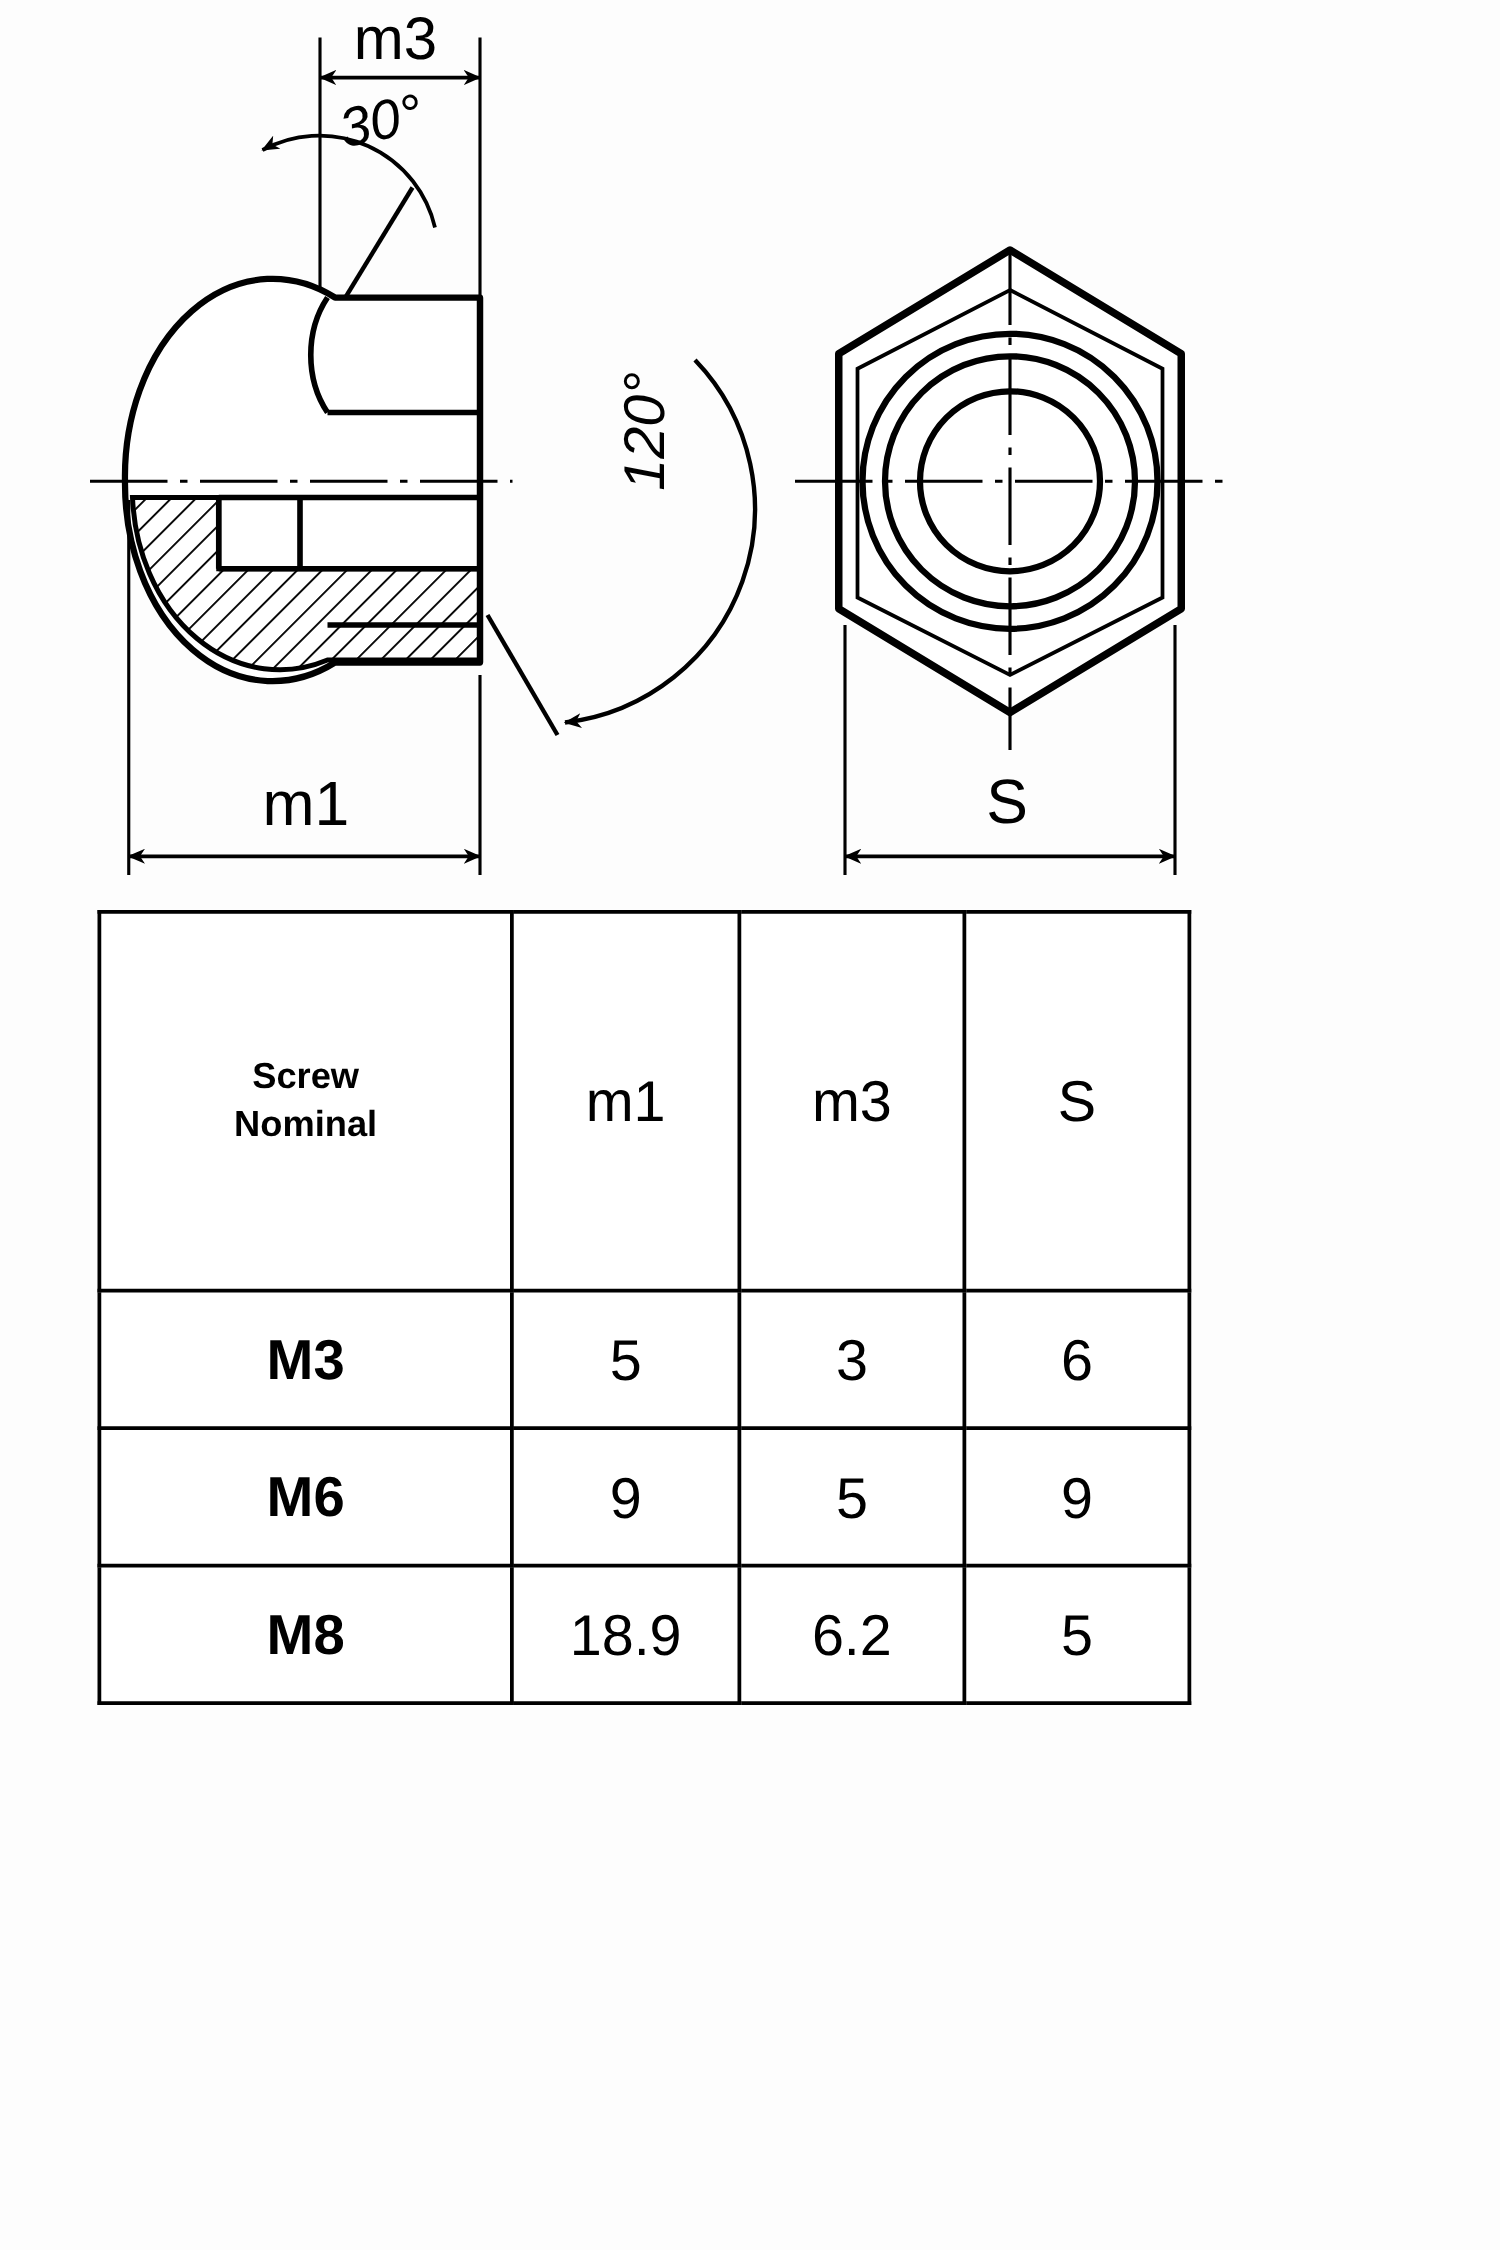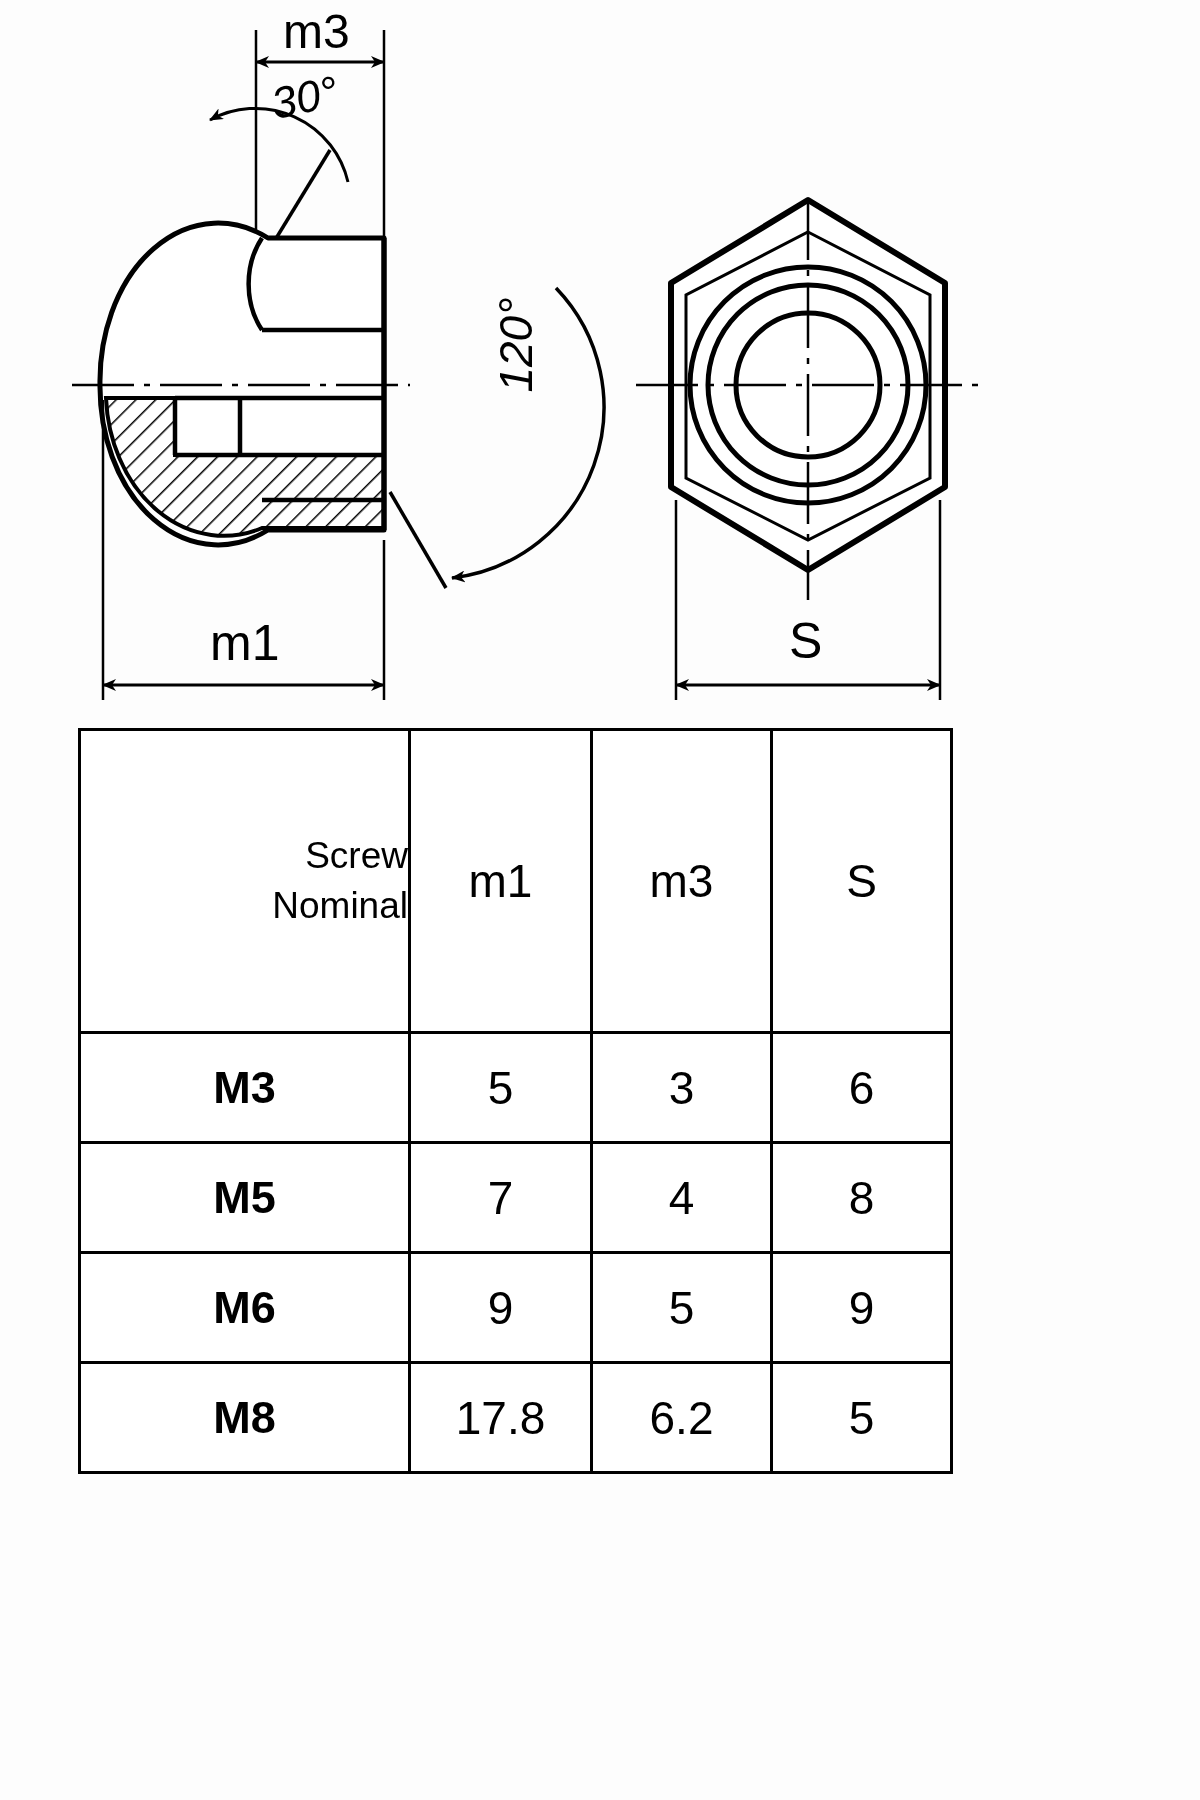--- a/index.html
+++ b/index.html
@@ -58,24 +58,23 @@
     font-family: "Liberation Sans", sans-serif;
     font-weight: normal;
     font-size: 46px;
     color: #000;
     padding: 0;
   }
   table.spec thead th {
     height: 300px;
   }
   table.spec thead th.screw-head {
-    font-weight: normal;
-    font-size: 37px;
+    font-weight: bold;
+    font-size: 29px;
     line-height: 1.35;
-    text-align: right;
   }
   table.spec tbody td {
     height: 107px;
   }
   table.spec tbody td.nominal {
     font-weight: bold;
     font-size: 45px;
   }
   .col-nominal { width: 330px; }
   .col-m1 { width: 182px; }
@@ -193,34 +192,28 @@
         </tr>
       </thead>
       <tbody>
         <tr>
           <td class="nominal">M3</td>
           <td>5</td>
           <td>3</td>
           <td>6</td>
         </tr>
         <tr>
-          <td class="nominal">M5</td>
-          <td>7</td>
-          <td>4</td>
-          <td>8</td>
-        </tr>
-        <tr>
           <td class="nominal">M6</td>
           <td>9</td>
           <td>5</td>
           <td>9</td>
         </tr>
         <tr>
           <td class="nominal">M8</td>
-          <td>17.8</td>
+          <td>18.9</td>
           <td>6.2</td>
           <td>5</td>
         </tr>
       </tbody>
     </table>
   </div>
 
 </div>
 
 </body></html>

